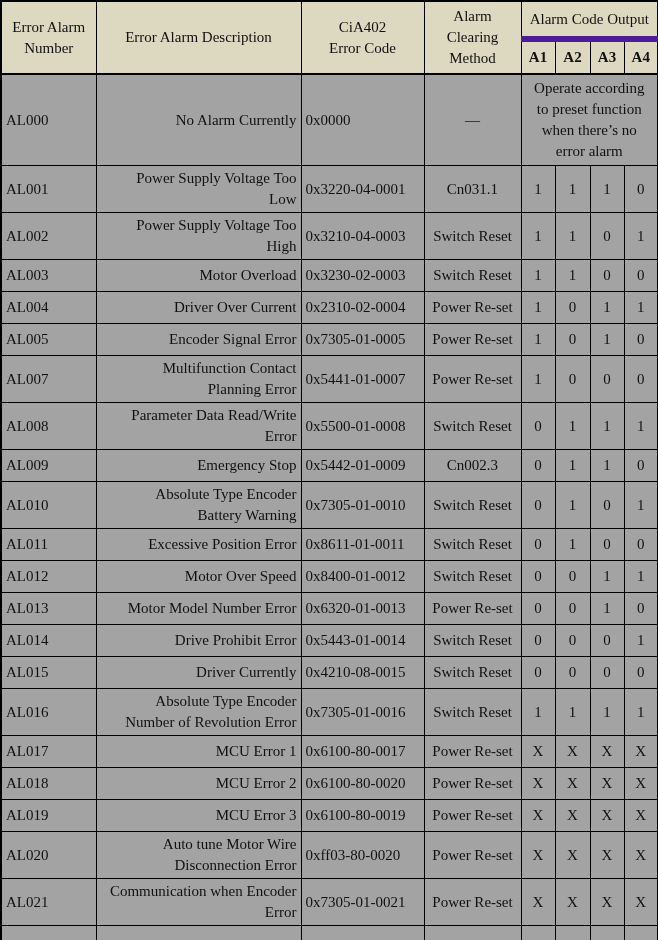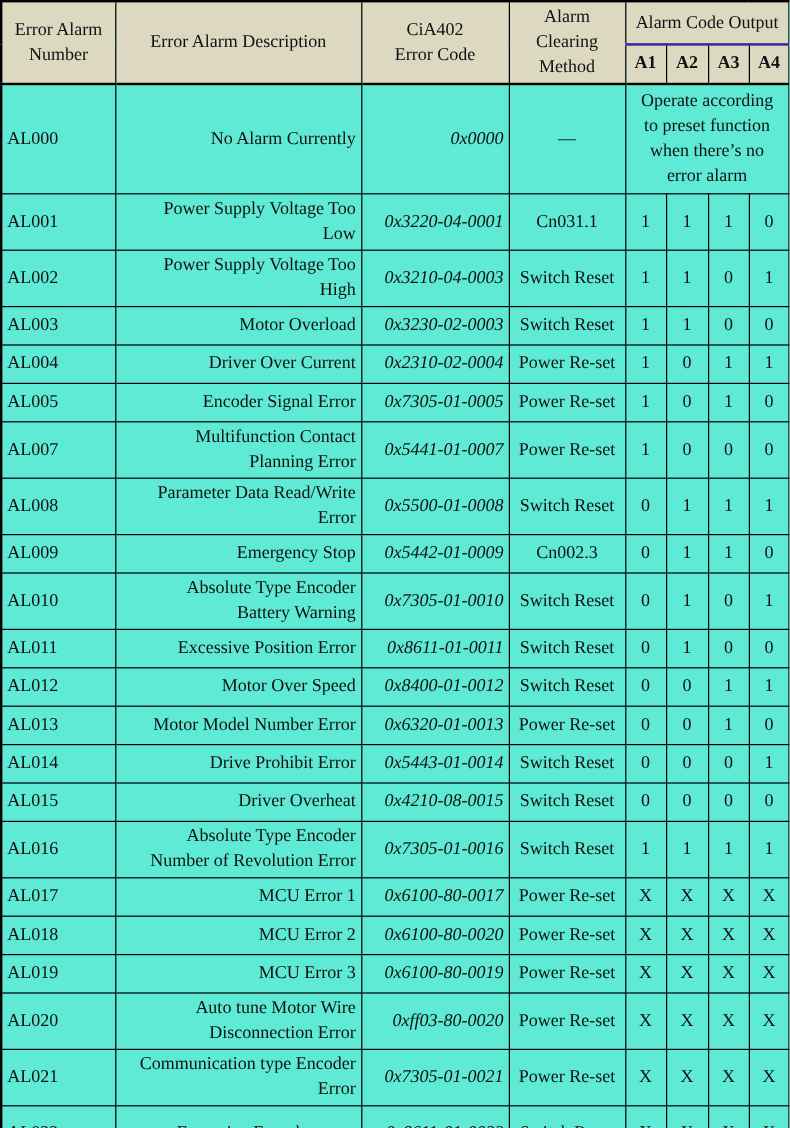--- a/index.html
+++ b/index.html
@@ -3,21 +3,21 @@
 <meta charset="utf-8">
 <style>
   html, body {
     margin: 0;
     padding: 0;
     background: #ffffff;
   }
   .page {
     width: 658px;
     height: 940px;
-    background: #5eead4;
+    background: #a3a3a3;
     box-sizing: border-box;
     overflow: hidden;
   }
   table.alarm-table {
     border-collapse: collapse;
     table-layout: fixed;
     width: 657px;
     font-family: "Liberation Serif", "DejaVu Serif", serif;
     font-size: 15px;
     color: #111111;
@@ -33,25 +33,25 @@
   }
   .alarm-table thead th {
     background: #ddd8c0;
     font-weight: normal;
     text-align: center;
     white-space: pre-line;
     border-bottom: 2px solid #000000;
   }
   .alarm-table thead tr.hrow-1 th { height: 30px; }
   .alarm-table thead tr.hrow-2 th { height: 27px; font-weight: bold; }
-  .alarm-table thead th.th-group { border-bottom: 2px solid #4c1d95; font-family: Liberation Serif, serif; }
+  .alarm-table thead th.th-group { border-bottom: 6px solid #4c1d95; font-family: Liberation Serif, serif; }
   .alarm-table tbody td { height: 27px; }
   .c-num    { text-align: left; white-space: nowrap; }
   .c-desc   { text-align: right; white-space: pre-line; padding-left: 5px; }
-  .c-code   { text-align: right; white-space: nowrap; font-style: italic; }
+  .c-code   { text-align: left; white-space: nowrap; }
   .c-clear  { text-align: center; white-space: nowrap; padding: 2px 1px; }
   .c-bit    { text-align: center; }
   .c-note   { text-align: center; white-space: pre-line; line-height: 1.3; padding: 2px 2px; font-family: Liberation Serif, serif; }
   tr.row-special td { height: 86px; }
   .alarm-table tbody tr:last-child td { height: 40px; }
 </style>
 </head>
 <body>
 
 <div class="page">
@@ -226,21 +226,21 @@
           <td class="c-desc">Drive Prohibit Error</td>
           <td class="c-code">0x5443-01-0014</td>
           <td class="c-clear">Switch Reset</td>
           <td class="c-bit">0</td>
           <td class="c-bit">0</td>
           <td class="c-bit">0</td>
           <td class="c-bit">1</td>
         </tr>
         <tr>
           <td class="c-num">AL015</td>
-          <td class="c-desc">Driver Overheat</td>
+          <td class="c-desc">Driver Currently</td>
           <td class="c-code">0x4210-08-0015</td>
           <td class="c-clear">Switch Reset</td>
           <td class="c-bit">0</td>
           <td class="c-bit">0</td>
           <td class="c-bit">0</td>
           <td class="c-bit">0</td>
         </tr>
         <tr>
           <td class="c-num">AL016</td>
           <td class="c-desc">Absolute Type Encoder
@@ -288,21 +288,21 @@
 Disconnection Error</td>
           <td class="c-code">0xff03-80-0020</td>
           <td class="c-clear">Power Re-set</td>
           <td class="c-bit">X</td>
           <td class="c-bit">X</td>
           <td class="c-bit">X</td>
           <td class="c-bit">X</td>
         </tr>
         <tr>
           <td class="c-num">AL021</td>
-          <td class="c-desc">Communication type Encoder
+          <td class="c-desc">Communication when Encoder
 Error</td>
           <td class="c-code">0x7305-01-0021</td>
           <td class="c-clear">Power Re-set</td>
           <td class="c-bit">X</td>
           <td class="c-bit">X</td>
           <td class="c-bit">X</td>
           <td class="c-bit">X</td>
         </tr>
         <tr>
           <td class="c-num">AL022</td>

